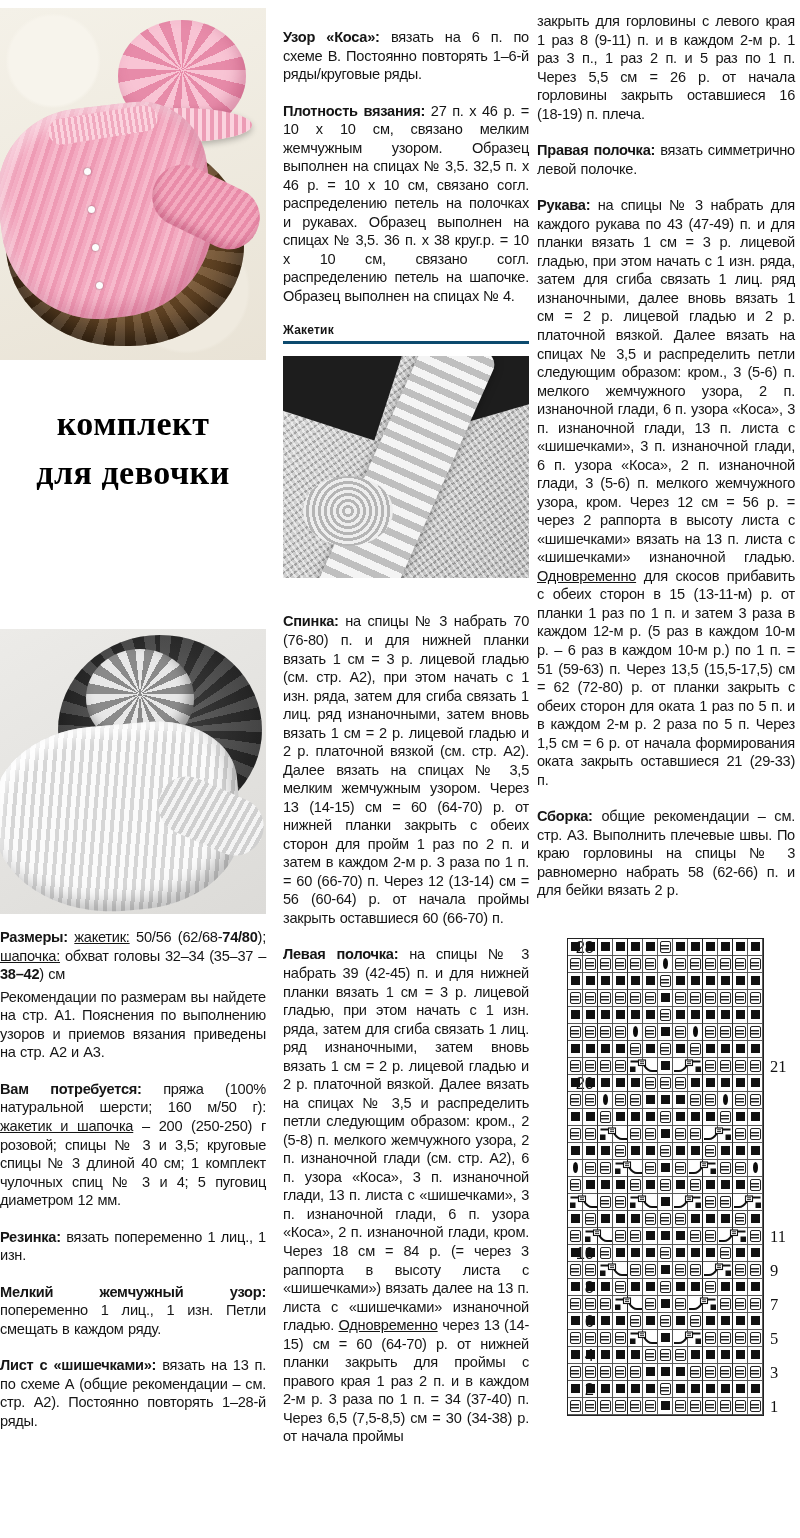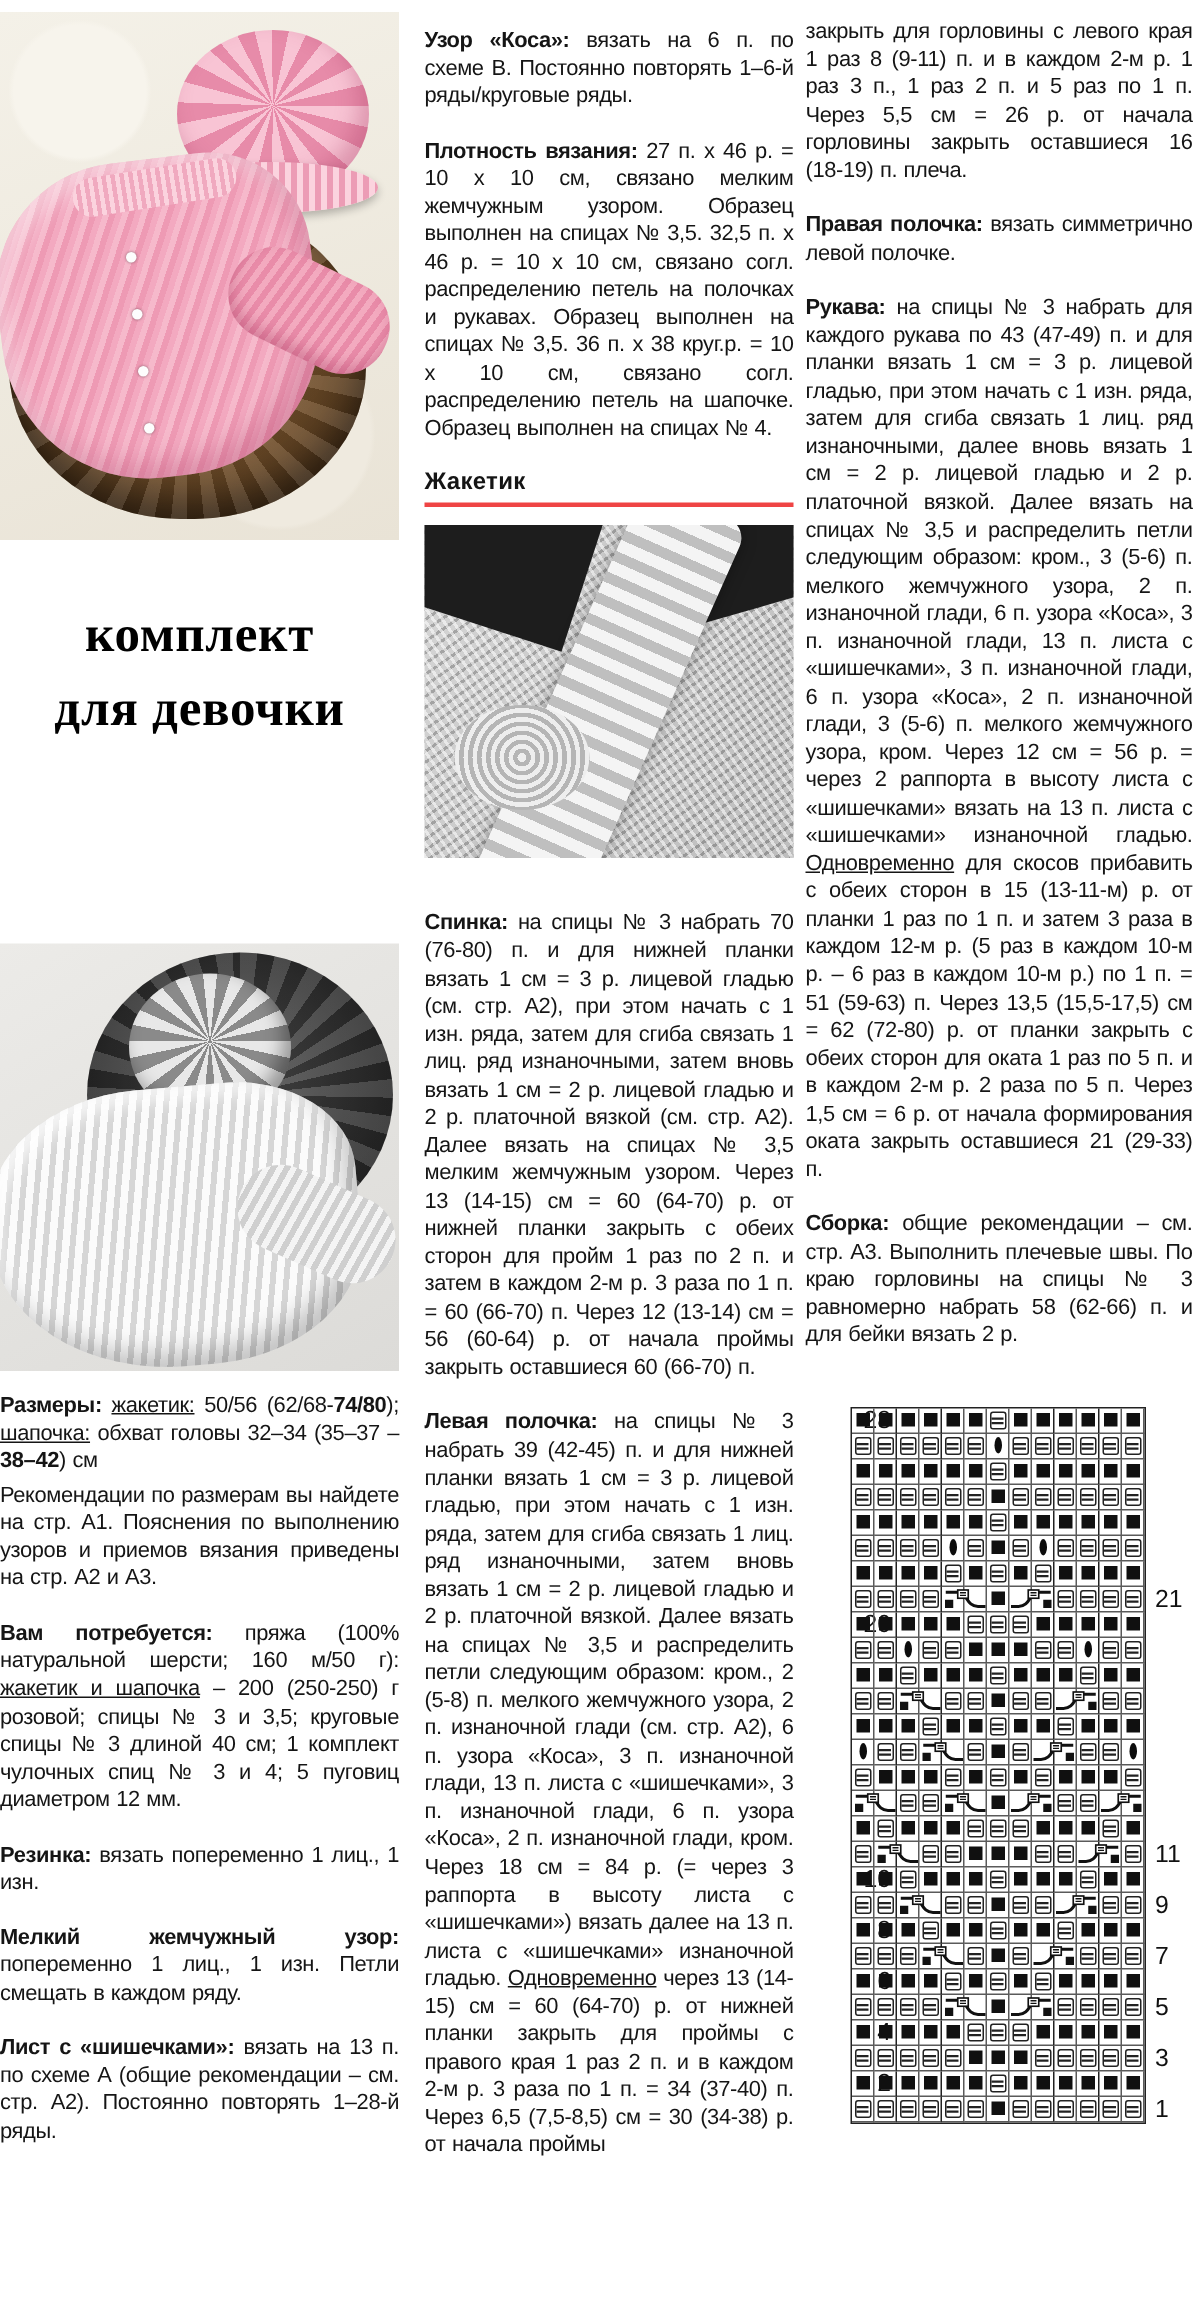--- a/index.html
+++ b/index.html
@@ -6,21 +6,21 @@
   html,body { width:800px; height:1538px; }
   body {
     position: relative;
     background: #ffffff;
     color: #151515;
     font-family: "Liberation Sans", sans-serif;
     overflow: hidden;
   }
   .col { position: absolute; top: 0; }
   .col-left  { left: 8;   width: 266px; }
-  .col-mid   { left: 283px; width: 246px; padding-top: 18px; }
+  .col-mid   { left: 283px; width: 246px; padding-top: 28px; }
   .col-right { left: 537px; width: 258px; padding-top: 12px; }
 
   .para {
     font-size: 14.6px;
     line-height: 1.27;
     text-align: justify;
     letter-spacing: -0.25px;
     margin-bottom: 18px;
     word-spacing: 0.5px;
   }
@@ -35,24 +35,24 @@
     font-weight: bold;
     font-size: 34px;
     line-height: 1.43;
     text-align: center;
     letter-spacing: 0.5px;
     color: #000;
   }
 
   
   .sec-heading {
-    font-size: 16px;
+    font-size: 12px;
     font-weight: bold;
     padding-bottom: 4px;
-    border-bottom: 3px solid #ef4444;
+    border-bottom: 3px solid #0c4a6e;
     margin: 0 0 12px 0;
     letter-spacing: 0.2px;
   }
 
   
   .photo { position: relative; overflow: hidden; }
   .photo1 { width: 266px; height: 352px; margin-top: 8px;
     background:
       radial-gradient(circle at 20% 15%, #f7f4ec 0 12%, transparent 13%),
       radial-gradient(circle at 70% 80%, #efeadf 0 18%, transparent 19%),
@@ -135,21 +135,21 @@
     border:1.5px solid #222; border-radius:2px;
     background-image: linear-gradient(#222,#222), linear-gradient(#222,#222);
     background-repeat: no-repeat;
     background-size: 8px 1.5px, 8px 1.5px;
     background-position: center 3px, center 6.5px; }
   .sym-o { position:absolute; left:4.5px; right:4.5px; top:2.5px; bottom:2.5px;
     background:#0c0c0c; border-radius:50%; }
   .cable { position:absolute; left:0; top:0; width:30px; height:17px; z-index:2; }
   .row-num { position:absolute; font-size:16.5px; color:#111; line-height:17px; }
   .row-num.left  { right: 201px; text-align:right; }
-  .row-num.right { left: 203px; }
+  .row-num.right { left: 203px; font-family: Liberation Serif, serif; }
 </style>
 </head>
 <body>
 
 <div class="col col-left">
 
   <div class="photo photo1">
     <div class="basket"></div>
     <div class="hat"></div>
     <div class="hat-brim"></div>

